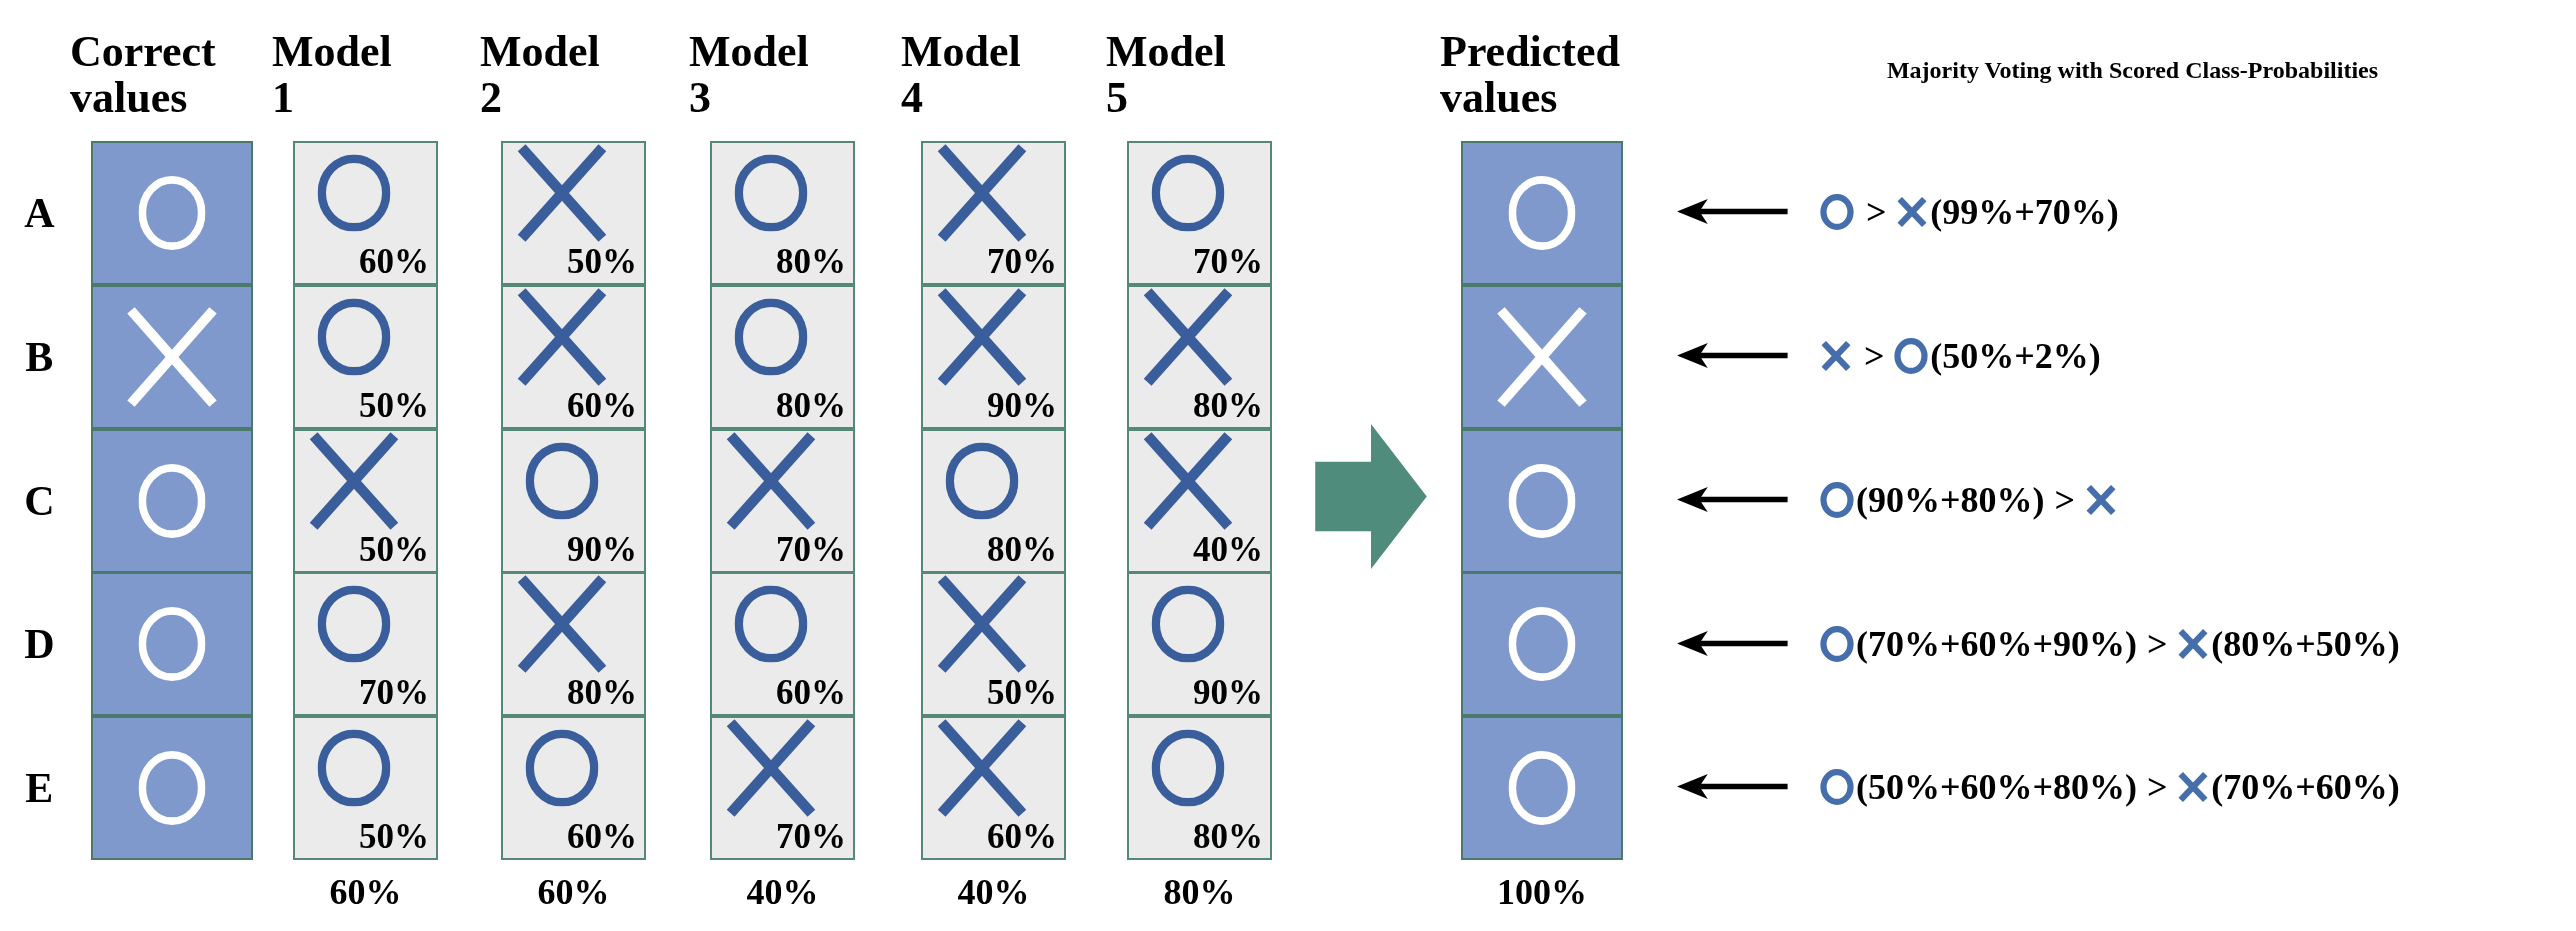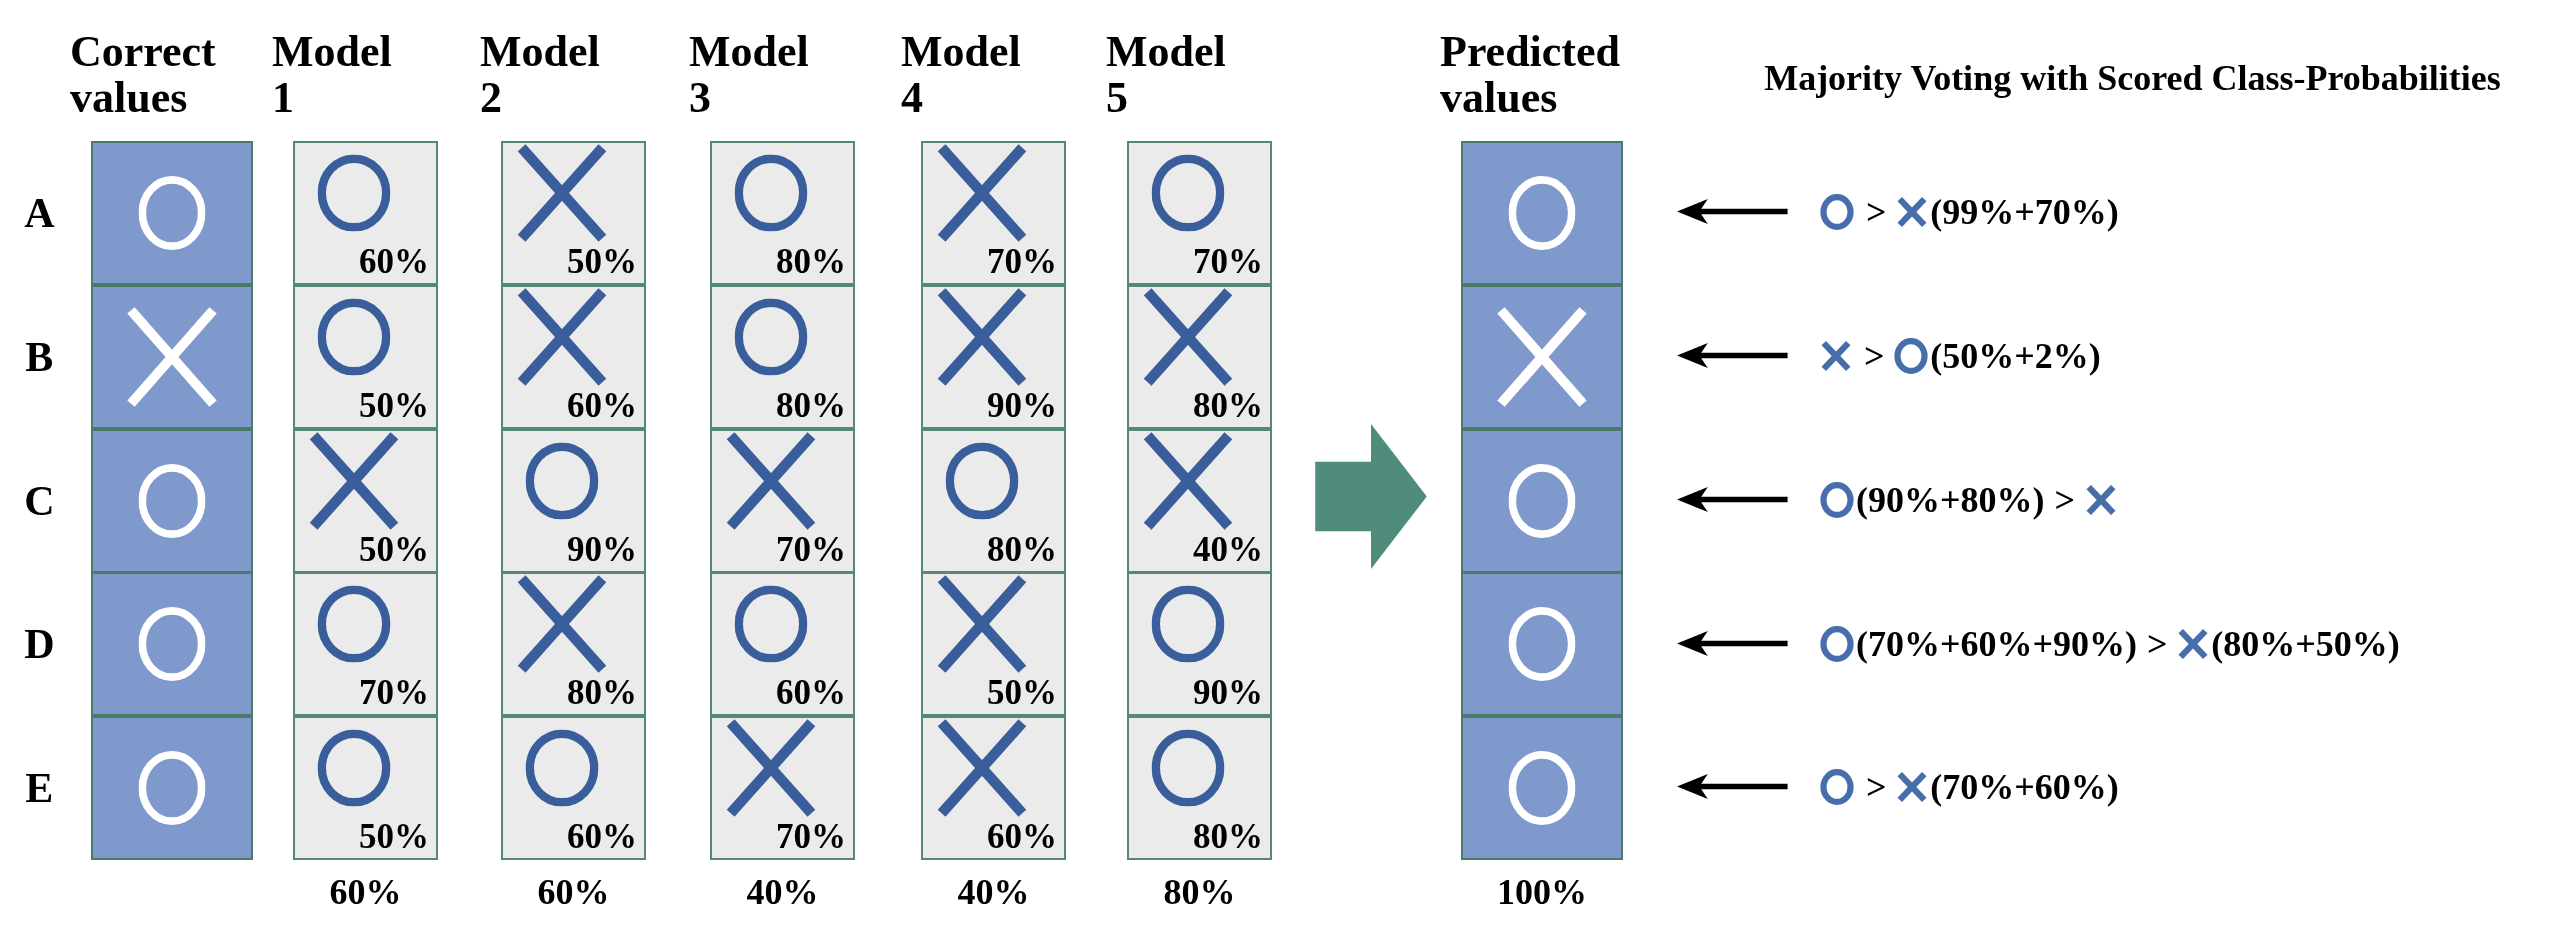--- a/index.html
+++ b/index.html
@@ -22,21 +22,21 @@
   .cell.gray{background:var(--cell_gray_fill,#ebebeb);border:2.1px solid var(--cell_border,#558878);}
   .cell.blue{background:var(--cell_blue_fill,#8099cc);border:2.1px solid var(--blue_cell_border,#4a7a6a);}
   .sym{position:absolute;transform:translate(-50%,-50%);line-height:0;}
   .cell.gray .sym{left:42%;top:36%;}
   .cell.blue .sym{left:50%;top:50%;}
   .prob{position:absolute;right:7px;bottom:1.4px;font-size:35px;}
   .acc{position:absolute;top:871px;text-align:center;font-size:36px;}
   .bigarrow{position:absolute;left:1315px;top:424px;}
   .title{
     position:absolute;left:1696px;top:57px;width:873px;text-align:center;
-    font-size:36px;white-space:nowrap;
+    font-size:24px;white-space:nowrap;
   }
   .formula-row{
     position:absolute;left:1677px;height:59px;display:flex;align-items:center;white-space:nowrap;
   }
   .larrow{margin-right:31px;flex:none;}
   .fsym{display:inline-flex;margin-right:2.1px;line-height:0;}
   .ftext{font-size:36px;}
   .fop{font-size:36px;margin:0 9.8px;}
 </style>
 </head>
@@ -401,20 +401,21 @@
   <div class="formula-row" style="top:757px">
     <svg class="larrow" width="112" height="31" viewBox="0 0 160 44">
       <line x1="158" y1="22" x2="30" y2="22" stroke="#000" stroke-width="8"></line>
       <polygon points="0,22 44,4 32,22 44,40" fill="#000"></polygon>
     </svg>
     <span class="fsym">
         <svg width="34" height="36" viewBox="0 0 48 52">
           <ellipse cx="24" cy="26" rx="19.5" ry="21.5" fill="none" stroke="#466eaa" stroke-width="9"></ellipse>
         </svg>
       </span>
+    <span class="ftext">(50%+60%+80%)</span>
     <span class="fop">&gt;</span>
     <span class="fsym">
         <svg width="32" height="34" viewBox="0 0 46 48">
           <line x1="5.3999999999999995" y1="5.3999999999999995" x2="40.6" y2="42.6" stroke="#466eaa" stroke-width="9"></line>
           <line x1="40.6" y1="5.3999999999999995" x2="5.3999999999999995" y2="42.6" stroke="#466eaa" stroke-width="9"></line>
         </svg>
       </span>
     <span class="ftext">(70%+60%)</span>
   </div>
 

